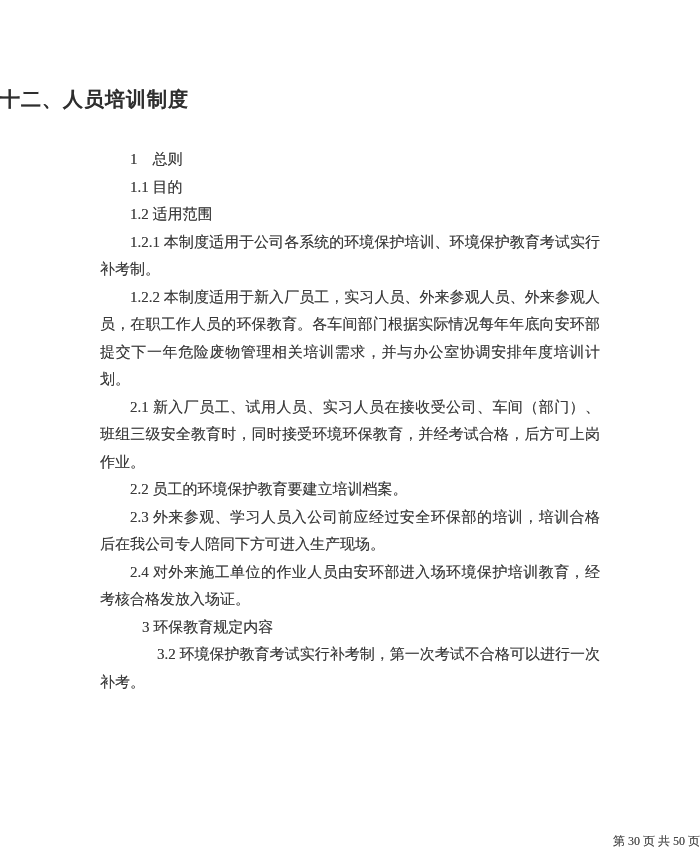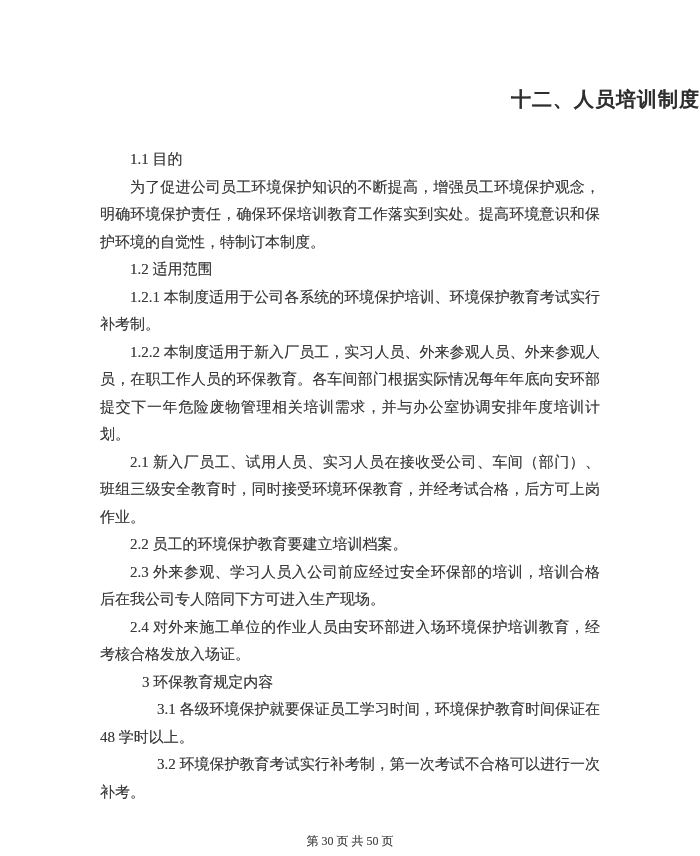--- a/index.html
+++ b/index.html
@@ -12,70 +12,68 @@
     width: 700px;
     height: 856px;
     background: #ffffff;
     overflow: hidden;
     font-family: "Liberation Serif", "DejaVu Serif", serif;
     color: #3a3a3a;
     text-shadow: 0 0 0.6px rgba(58,58,58,0.55);
   }
   .doc-title {
     padding-top: 86px;
-    text-align: right;
+    text-align: left;
     font-size: 20px;
     line-height: 26px;
     font-weight: bold;
     color: #2e2e2e;
     letter-spacing: 1px;
-    padding-left: 20px;
   }
   .content {
     width: 500px;
     margin: 34px auto 0 auto;
     font-size: 15px;
     line-height: 27.5px;
     text-align: justify;
     text-justify: inter-character;
   }
   .content p {
     margin: 0;
     text-indent: 2em;
   }
   .content p.indent-28 { text-indent: 2.8em; }
   .content p.indent-38 { text-indent: 3.8em; }
   .page-footer {
     position: absolute;
     bottom: 6px;
     left: 0;
     width: 100%;
-    text-align: center;
+    text-align: right;
     font-size: 12px;
     color: #474747;
   }
 </style>
 </head>
 <body>
 
 <div class="page">
 
   <div class="doc-title">十二、人员培训制度</div>
 
   <div class="content">
+    <p>1　总则</p>
     <p>1.1 目的</p>
-    <p>为了促进公司员工环境保护知识的不断提高，增强员工环境保护观念，明确环境保护责任，确保环保培训教育工作落实到实处。提高环境意识和保护环境的自觉性，特制订本制度。</p>
     <p>1.2 适用范围</p>
     <p>1.2.1 本制度适用于公司各系统的环境保护培训、环境保护教育考试实行补考制。</p>
     <p>1.2.2 本制度适用于新入厂员工，实习人员、外来参观人员、外来参观人员，在职工作人员的环保教育。各车间部门根据实际情况每年年底向安环部提交下一年危险废物管理相关培训需求，并与办公室协调安排年度培训计划。</p>
     <p>2.1 新入厂员工、试用人员、实习人员在接收受公司、车间（部门）、班组三级安全教育时，同时接受环境环保教育，并经考试合格，后方可上岗作业。</p>
     <p>2.2 员工的环境保护教育要建立培训档案。</p>
     <p>2.3 外来参观、学习人员入公司前应经过安全环保部的培训，培训合格后在我公司专人陪同下方可进入生产现场。</p>
     <p>2.4 对外来施工单位的作业人员由安环部进入场环境保护培训教育，经考核合格发放入场证。</p>
     <p class="indent-28">3 环保教育规定内容</p>
-    <p class="indent-38">3.1 各级环境保护就要保证员工学习时间，环境保护教育时间保证在 48 学时以上。</p>
     <p class="indent-38">3.2 环境保护教育考试实行补考制，第一次考试不合格可以进行一次补考。</p>
 
   </div>
 
   <div class="page-footer">第 30 页 共 50 页</div>
 
 </div>
 
 </body></html>

